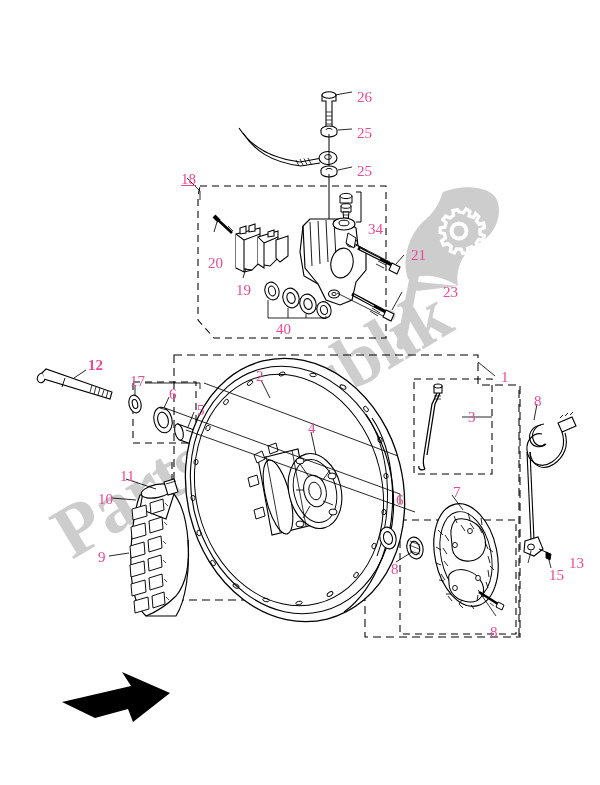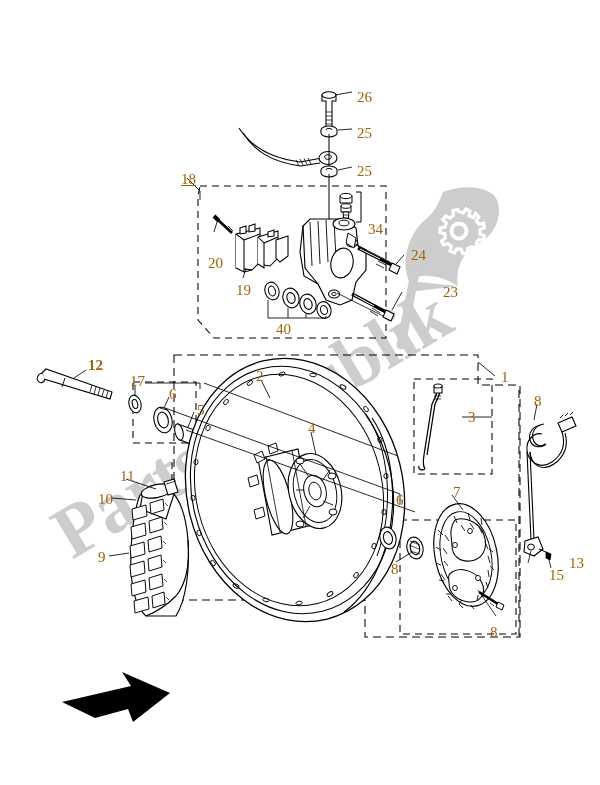--- a/index.html
+++ b/index.html
@@ -21,21 +21,21 @@
     position: absolute;
     left: 0;
     top: 0;
     width: 600px;
     height: 785px;
   }
   .callout {
     position: absolute;
     font-family: "Liberation Serif", serif;
     font-size: 15px;
-    color: #a16207;
+    color: #ec4899;
     line-height: 1;
     white-space: nowrap;
     user-select: none;
   }
 </style>
 </head>
 <body>
 
 <div id="page">
 
@@ -482,21 +482,21 @@
       <path d="M170,693 L122,672 L131,686 L62,702 L95,718 L128,709 L133,722 Z" fill="#000000"></path>
     </g>
   </svg>
 
   <div class="callout" style="left:357px; top:90px;">26</div>
   <div class="callout" style="left:357px; top:126px;">25</div>
   <div class="callout" style="left:357px; top:164px;">25</div>
   <div class="callout" style="left:181px; top:172px;text-decoration:underline;">18</div>
   <div class="callout" style="left:368px; top:222px;">34</div>
   <div class="callout" style="left:208px; top:232px;margin-top:24px;">20</div>
-  <div class="callout" style="left:411px; top:248px;">24</div>
+  <div class="callout" style="left:411px; top:248px;">21</div>
   <div class="callout" style="left:236px; top:283px;">19</div>
   <div class="callout" style="left:407px; top:285px;margin-left:36px;">23</div>
   <div class="callout" style="left:276px; top:322px;">40</div>
   <div class="callout" style="left:88px; top:358px;font-weight:bold;">12</div>
   <div class="callout" style="left:130px; top:374px;">17</div>
   <div class="callout" style="left:501px; top:370px;">1</div>
   <div class="callout" style="left:169px; top:387px;">6</div>
   <div class="callout" style="left:197px; top:403px;">5</div>
   <div class="callout" style="left:256px; top:369px;">2</div>
   <div class="callout" style="left:468px; top:410px;">3</div>

